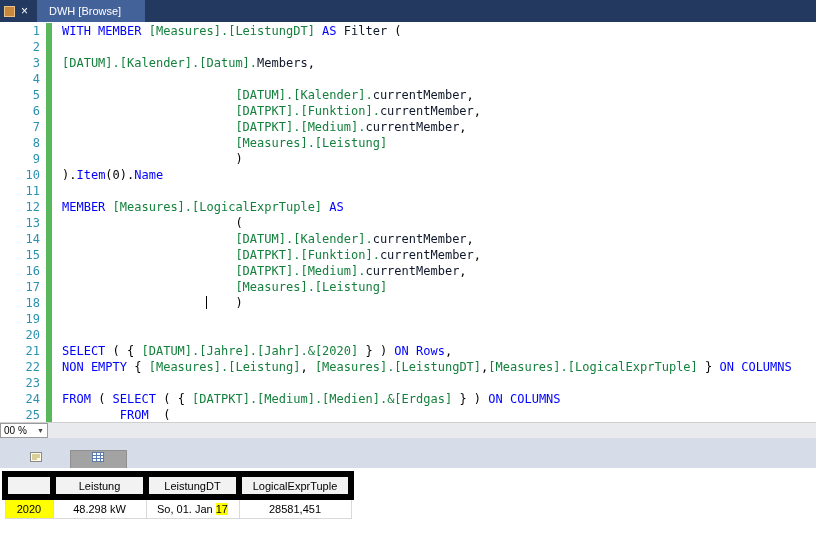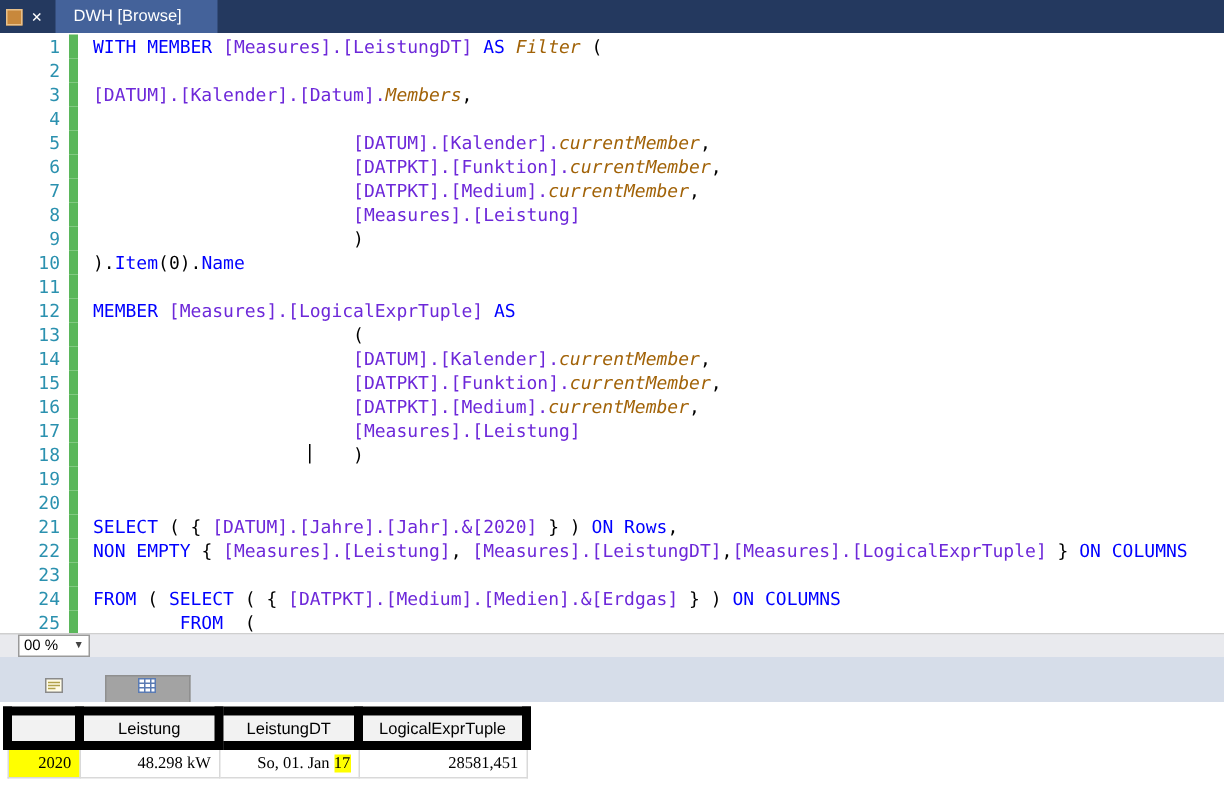--- a/index.html
+++ b/index.html
@@ -16,49 +16,49 @@
            color:#ffffff;font-size:11px;white-space:nowrap;}
 
   
   .editor{position:absolute;left:0;top:22px;width:816px;height:400px;background:#ffffff;
           font-family:"DejaVu Sans Mono",monospace;font-size:12px;overflow:hidden;padding-top:1px;}
   .code-line{display:flex;height:16px;line-height:16px;}
   .ln{width:40px;flex:none;text-align:right;padding-right:3px;color:#2b91af;}
   .chg{width:6px;flex:none;margin-left:3px;background:#5bb75b;}
   .code{margin-left:10px;white-space:pre;position:relative;color:#000000;}
   .tok-kw{color:#0000ff;}
-  .tok-id{color:#6d28d9;text-align:right;}
-  .tok-fn{color:#a16207;font-style:italic;}
+  .tok-id{color:#15803d;text-align:right;}
+  .tok-fn{color:#0f172a;}
   .tok-pl{color:#000000;}
   .caret{position:absolute;top:1px;width:1px;height:13px;background:#000000;}
 
   
   .hstrip{position:absolute;left:0;top:422px;width:816px;height:16px;background:#e9eaee;
-          border-top:1px solid #cfcfcf;box-sizing:border-box;display:flex;align-items:center;padding-left:12px;}
+          border-top:1px solid #cfcfcf;box-sizing:border-box;display:flex;align-items:center;}
   .zoom{width:48px;height:15px;background:#ffffff;border:1px solid #9a9a9a;box-sizing:border-box;
         display:flex;align-items:center;justify-content:space-between;padding:0 3px;font-size:10px;}
   .zoom-arrow{font-size:7px;color:#444444;}
   .hscrollbar{flex:1;height:100%;background:#e9eaee;}
 
   
   .splitter{position:absolute;left:0;top:438px;width:816px;height:12px;background:#d6dde9;}
   .tabstrip{position:absolute;left:0;top:450px;width:816px;height:18px;background:#d6dde9;
             display:flex;align-items:flex-end;padding-left:2px;box-sizing:border-box;}
   .btab{height:17px;display:flex;align-items:center;gap:4px;padding:0 9px;font-size:11px;
         color:#000000;white-space:nowrap;flex-direction:column;}
   .btab.active{background:#a3a3a3;border:1px solid #8f8f8f;border-bottom:none;height:18px;box-sizing:border-box;}
 
   
   .results{position:absolute;left:0;top:468px;width:816px;height:71px;background:#ffffff;
            padding:3px 0 0 2px;box-sizing:border-box;}
   table.grid{border-collapse:collapse;font-size:11px;table-layout:fixed;}
   table.grid th{background:#f2f2f2;border:6px solid #000000;font-weight:normal;height:17px;
                 padding:0 4px;text-align:center;overflow:hidden;white-space:nowrap;}
   table.grid td{border:1px solid #d9d9d9;background:#ffffff;height:18px;padding:0 5px;
-                text-align:right;overflow:hidden;white-space:nowrap;font-family:Liberation Serif, serif;}
+                text-align:center;overflow:hidden;white-space:nowrap;}
   table.grid th:nth-child(1),table.grid td:nth-child(1){width:34px;}
   table.grid th:nth-child(2),table.grid td:nth-child(2){width:79px;}
   table.grid th:nth-child(3),table.grid td:nth-child(3){width:79px;}
   table.grid th:nth-child(4),table.grid td:nth-child(4){width:98px;}
   .cell-hl{background:#ffff00 !important;}
   .hl{background:#ffff00;}
 </style>
 </head>
 <body>
 

